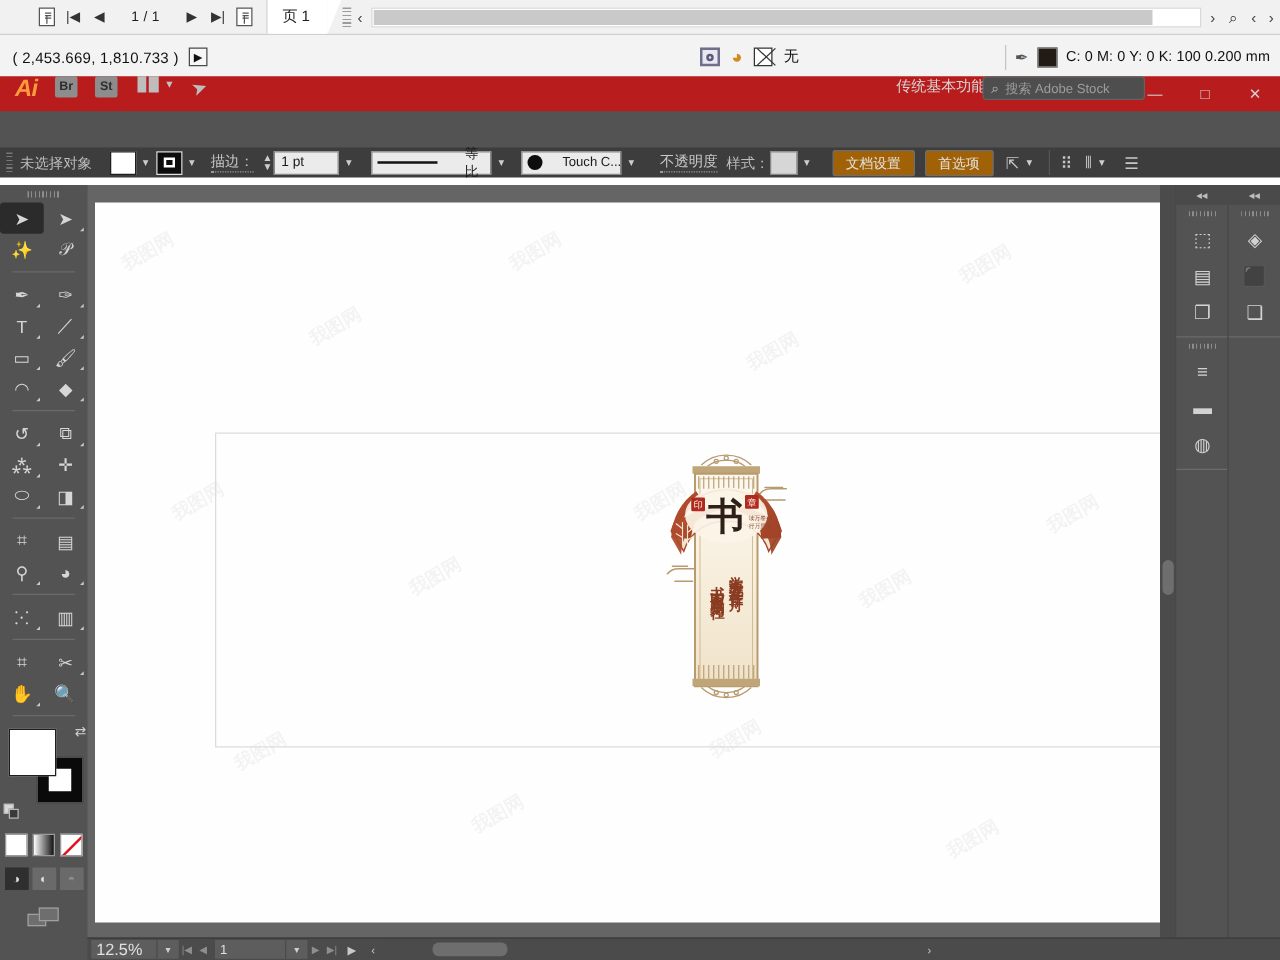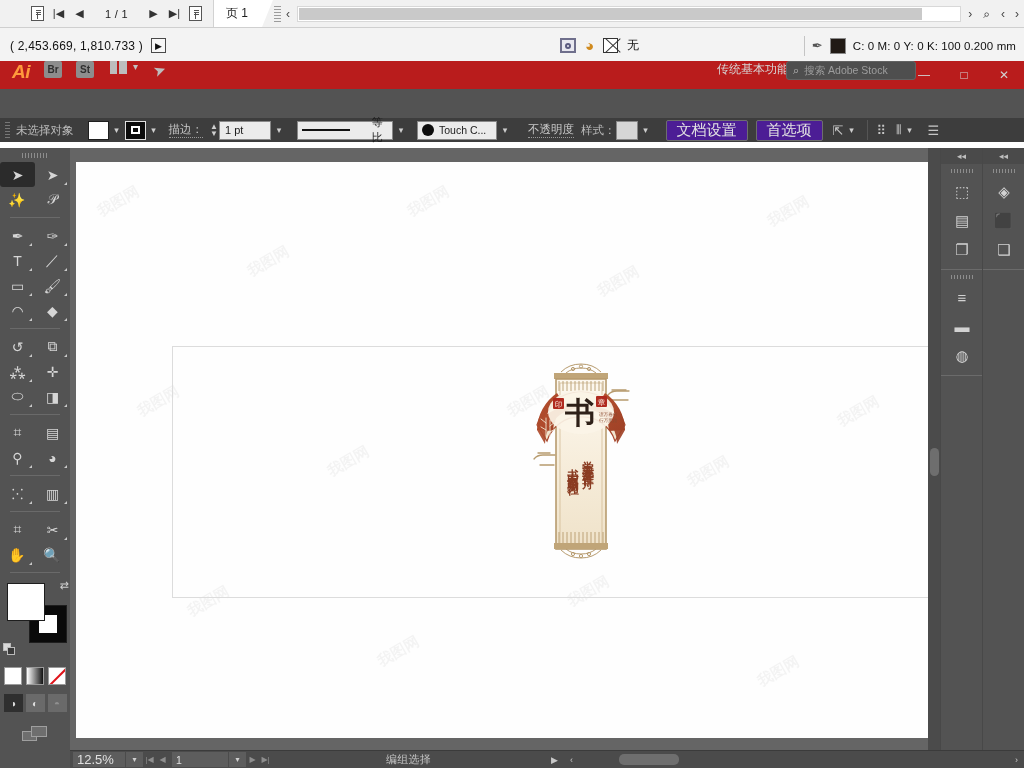--- a/index.html
+++ b/index.html
@@ -168,28 +168,28 @@
     display: flex; align-items: center; padding-left: 5px; border: 1px solid #888;
   }
   .strokeprof {
     width: 96px; height: 19px; background: #ebebeb; border: 1px solid #888;
     display: flex; align-items: center; gap: 22px; padding-left: 4px;
   }
   .strokeprof .line { width: 52px; height: 2px; background: #131313; }
   .strokeprof .lbl { font-size: 11px; color: #1b1b1b; }
   .brushsel {
     width: 80px; height: 19px; background: #ebebeb; border: 1px solid #888;
-    display: flex; align-items: center; gap: 5px; padding-left: 4px;
+    display: flex; align-items: center; gap: 16px; padding-left: 4px;
   }
   .brushsel .dot { width: 12px; height: 12px; border-radius: 50%; background: #0d0d0d; }
   .brushsel .lbl { font-size: 10.5px; color: #1b1b1b; white-space: nowrap; overflow: hidden; }
   .styleswatch { width: 22px; height: 19px; background: #d6d6d6; border: 1px solid #888; }
   .cb-btn {
-    height: 21px; padding: 0 10px; background: #4c1d95; border: 1px solid #6e6e6e;
-    color: #e2e2e2; font-size: 15px; display: flex; align-items: center; border-radius: 2px;
+    height: 21px; padding: 0 10px; background: #a16207; border: 1px solid #6e6e6e;
+    color: #e2e2e2; font-size: 11px; display: flex; align-items: center; border-radius: 2px;
   }
   .cb-icon { color: #c6c6c6; font-size: 13px; margin-left: 10px; }
   .cb-sep { width: 1px; height: 20px; background: #555; margin: 0 8px; }
 
   
   .toolbox {
     position: absolute; left: 0; top: 148px; width: 70px; height: 602px;
     background: #535353;
   }
   .tb-grip {
@@ -737,21 +737,20 @@
 
   <div class="statusbar">
     <div class="sb-zoom">12.5%</div>
     <div class="sb-chev">▾</div>
     <div class="sb-nav">|◀</div>
     <div class="sb-nav">◀</div>
     <div class="sb-field">1</div>
     <div class="sb-chev">▾</div>
     <div class="sb-nav">▶</div>
     <div class="sb-nav">▶|</div>
-    <div class="sb-status">编组选择</div>
     <div class="sb-arrow">▶</div>
     <div class="sb-arrow">‹</div>
     <div class="sb-hscroll">
       <div class="thumb"></div>
     </div>
     <div class="sb-arrow">›</div>
   </div>
 
 </div>
 

